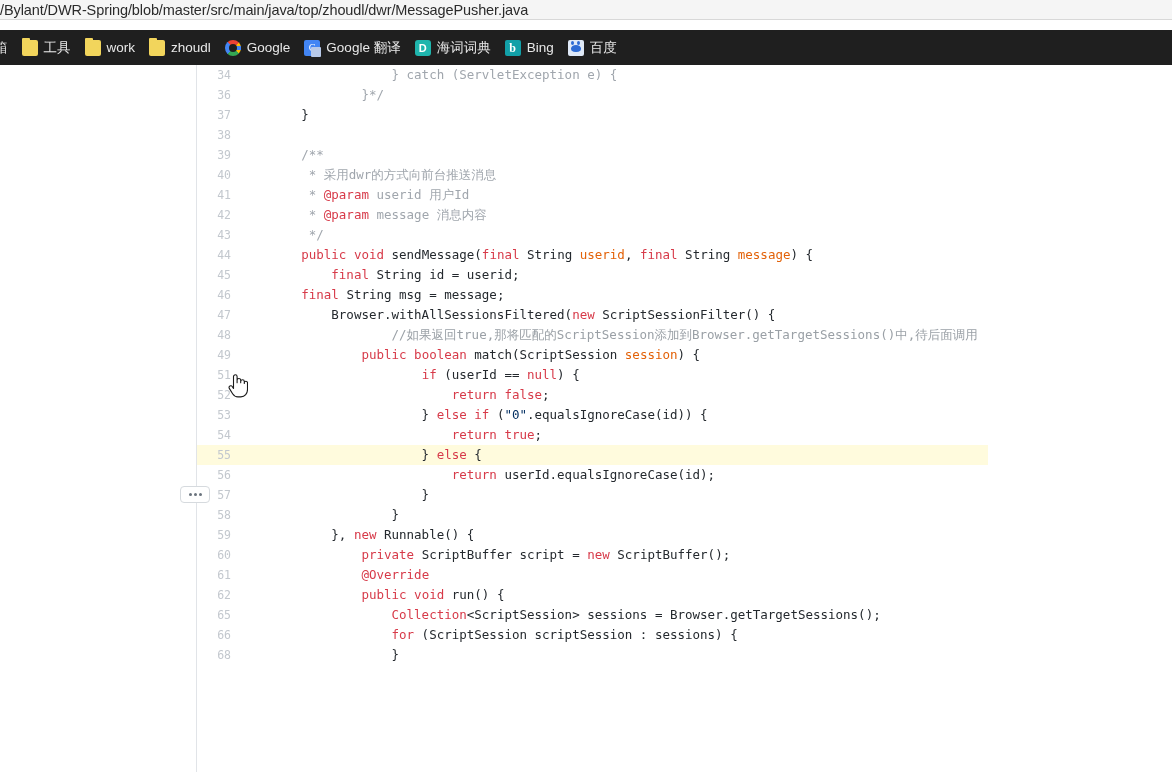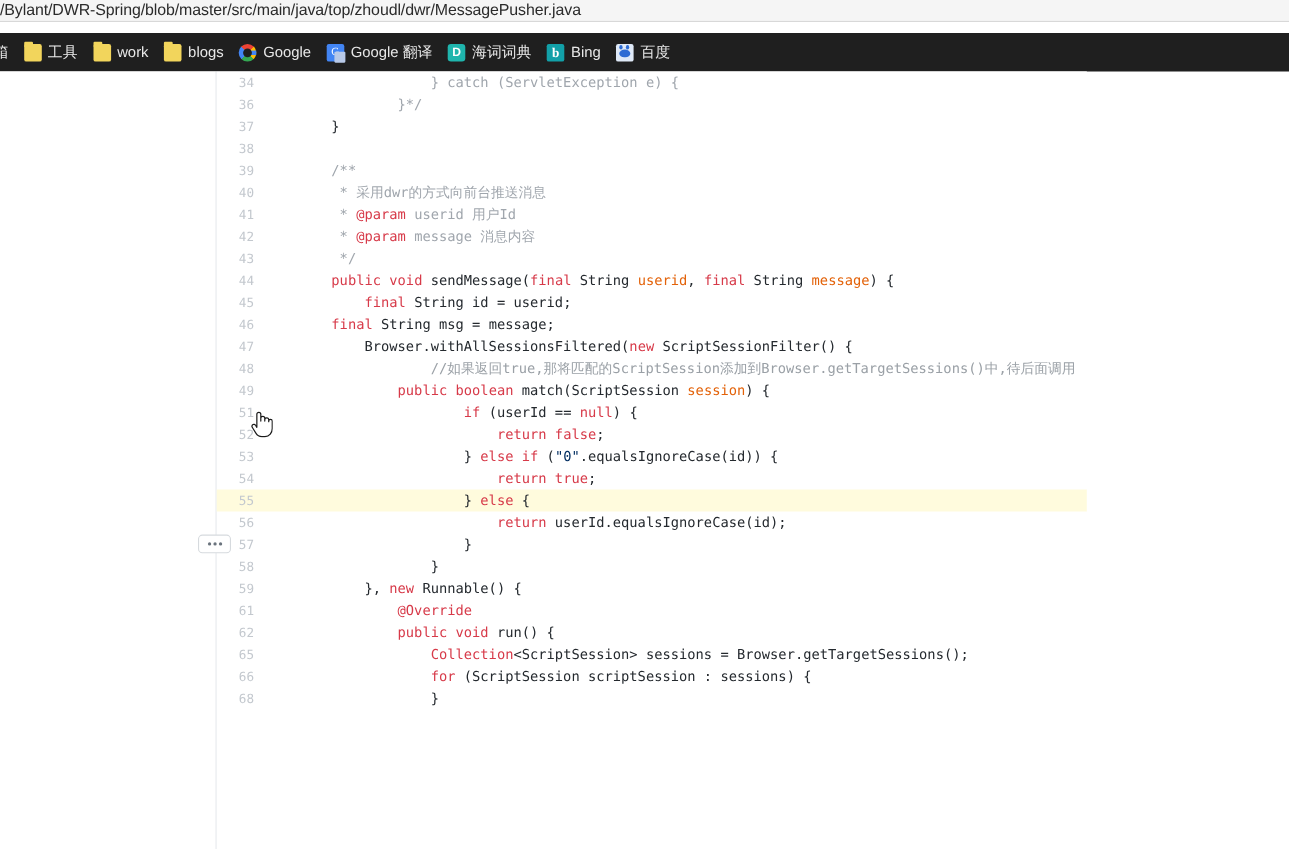--- a/index.html
+++ b/index.html
@@ -213,21 +213,21 @@
     <div class="bm">
       <span class="ico ico-folder"></span>
       <span class="bm-label">工具</span>
     </div>
     <div class="bm">
       <span class="ico ico-folder"></span>
       <span class="bm-label">work</span>
     </div>
     <div class="bm">
       <span class="ico ico-folder"></span>
-      <span class="bm-label">blogs</span>
+      <span class="bm-label">zhoudl</span>
     </div>
     <div class="bm">
       <span class="ico ico-google"></span>
       <span class="bm-label">Google</span>
     </div>
     <div class="bm">
       <span class="ico ico-translate">G</span>
       <span class="bm-label">Google 翻译</span>
     </div>
     <div class="bm">
@@ -268,20 +268,21 @@
       <div class="code-line"><div class="lineno">49</div><div class="codetext">                <span class="k">public</span> <span class="k">boolean</span> match(ScriptSession <span class="pn">session</span>) {</div></div>
       <div class="code-line"><div class="lineno">51</div><div class="codetext">                        <span class="k">if</span> (userId == <span class="k">null</span>) {</div></div>
       <div class="code-line"><div class="lineno">52</div><div class="codetext">                            <span class="k">return</span> <span class="k">false</span>;</div></div>
       <div class="code-line"><div class="lineno">53</div><div class="codetext">                        } <span class="k">else</span> <span class="k">if</span> (<span class="st">"0"</span>.equalsIgnoreCase(id)) {</div></div>
       <div class="code-line"><div class="lineno">54</div><div class="codetext">                            <span class="k">return</span> <span class="k">true</span>;</div></div>
       <div class="code-line hl"><div class="lineno">55</div><div class="codetext">                        } <span class="k">else</span> {</div></div>
       <div class="code-line"><div class="lineno">56</div><div class="codetext">                            <span class="k">return</span> userId.equalsIgnoreCase(id);</div></div>
       <div class="code-line"><div class="lineno">57</div><div class="codetext">                        }</div></div>
       <div class="code-line"><div class="lineno">58</div><div class="codetext">                    }</div></div>
       <div class="code-line"><div class="lineno">59</div><div class="codetext">            }, <span class="k">new</span> Runnable() {</div></div>
+      <div class="code-line"><div class="lineno">60</div><div class="codetext">                <span class="k">private</span> ScriptBuffer script = <span class="k">new</span> ScriptBuffer();</div></div>
       <div class="code-line"><div class="lineno">61</div><div class="codetext">                <span class="k">@Override</span></div></div>
       <div class="code-line"><div class="lineno">62</div><div class="codetext">                <span class="k">public</span> <span class="k">void</span> run() {</div></div>
       <div class="code-line"><div class="lineno">65</div><div class="codetext">                    <span class="k">Collection</span>&lt;ScriptSession&gt; sessions = Browser.getTargetSessions();</div></div>
       <div class="code-line"><div class="lineno">66</div><div class="codetext">                    <span class="k">for</span> (ScriptSession scriptSession : sessions) {</div></div>
       <div class="code-line"><div class="lineno">68</div><div class="codetext">                    }</div></div>
       <div id="expand-btn" style="top: 421px;">
       <span></span>
       <span></span>
       <span></span>
     </div>

